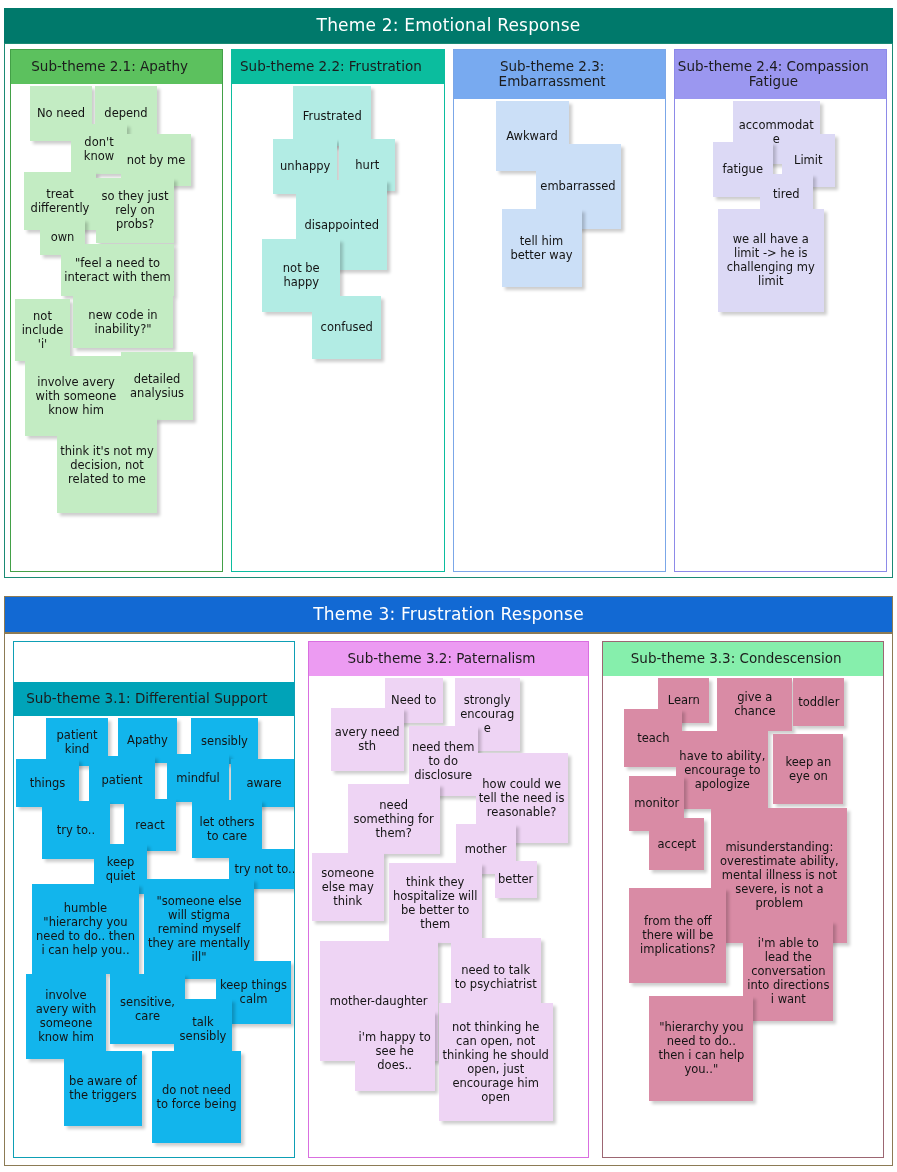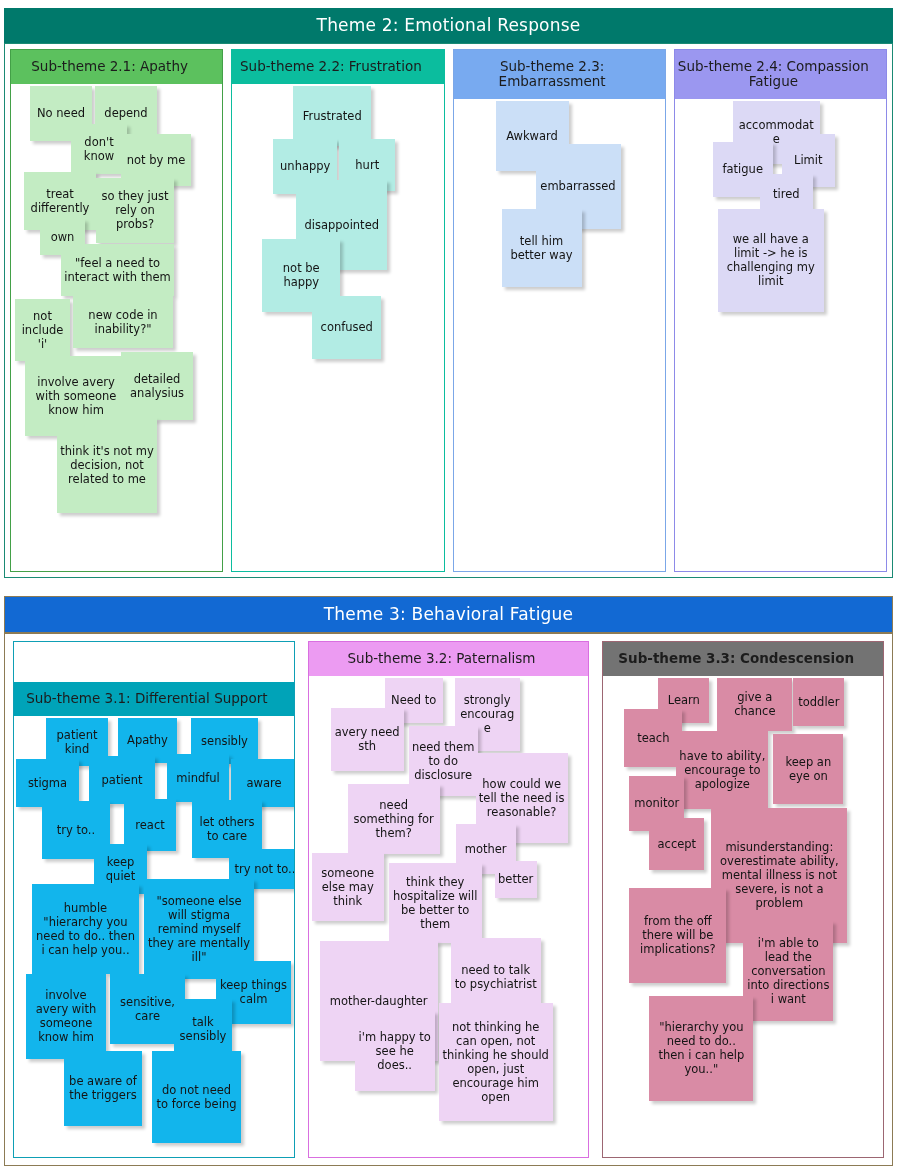--- a/index.html
+++ b/index.html
@@ -86,21 +86,21 @@
   .s23{border:1.4px solid #7ba7e8;}
   .s23 .sub-head{background:#78aaf0;}
   .s24{border:1.4px solid #8d8ae8;}
   .s24 .sub-head{background:#9b97f0;}
 
   .s31{border:1.4px solid #0e9fb5;}
   .s31 .sub-head{background:#00a3b8;margin-top:40px;}
   .s32{border:1.4px solid #d96fe0;}
   .s32 .sub-head{background:#ec9bf2;}
   .s33{border:1.4px solid #9c6672;}
-  .s33 .sub-head{background:#737373;font-weight:bold;}
+  .s33 .sub-head{background:#86efac;}
 
   
   .n-green{background:#c3ecc3;}
   .n-teal{background:#b2ece4;}
   .n-blue{background:#cbdff7;}
   .n-purple{background:#dcd9f5;}
   .n-cyan{background:#12b5ec;}
   .n-pink{background:#eed4f4;}
   .n-rose{background:#d98ba5;}
 </style>
@@ -159,30 +159,30 @@
           <div class="note n-purple" style="left: 107px; top: 35px; width: 53px; height: 53px; font-size: 11.5px; z-index: 12;">Limit</div>
           <div class="note n-purple" style="left: 85px; top: 75px; width: 53px; height: 40px; font-size: 11.5px; z-index: 13;">tired</div>
           <div class="note n-purple" style="left: 43px; top: 110px; width: 106px; height: 103px; font-size: 11.5px; z-index: 14;">we all have a limit -&gt; he is challenging my limit</div>
         </div>
     </div>
 
   </div>
 </div>
 
 <div class="theme-block" id="theme3-block">
-  <div class="theme-header" id="theme3-header">Theme 3: Behavioral Fatigue</div>
+  <div class="theme-header" id="theme3-header">Theme 3: Frustration Response</div>
   <div class="theme-body" id="theme3-body">
 
     <div class="subtheme s31">
       <div class="sub-head">Sub-theme 3.1: Differential Support</div>
       <div class="notes">
           <div class="note n-cyan" style="left: 32px; top: 2px; width: 62px; height: 48px; font-size: 11.5px; z-index: 10;">patient kind</div>
           <div class="note n-cyan" style="left: 104px; top: 2px; width: 59px; height: 45px; font-size: 11.5px; z-index: 11;">Apathy</div>
           <div class="note n-cyan" style="left: 177px; top: 2px; width: 67px; height: 46px; font-size: 11.5px; z-index: 12;">sensibly</div>
-          <div class="note n-cyan" style="left: 2px; top: 43px; width: 63px; height: 48px; font-size: 11.5px; z-index: 13;">stigma</div>
+          <div class="note n-cyan" style="left: 2px; top: 43px; width: 63px; height: 48px; font-size: 11.5px; z-index: 13;">things</div>
           <div class="note n-cyan" style="left: 75px; top: 40px; width: 66px; height: 48px; font-size: 11.5px; z-index: 14;">patient</div>
           <div class="note n-cyan" style="left: 153px; top: 38px; width: 62px; height: 48px; font-size: 11.5px; z-index: 15;">mindful</div>
           <div class="note n-cyan" style="left: 217px; top: 43px; width: 66px; height: 48px; font-size: 11.5px; z-index: 16;">aware</div>
           <div class="note n-cyan" style="left: 28px; top: 85px; width: 68px; height: 58px; font-size: 11.5px; z-index: 17;">try to..</div>
           <div class="note n-cyan" style="left: 110px; top: 83px; width: 52px; height: 52px; font-size: 11.5px; z-index: 18;">react</div>
           <div class="note n-cyan" style="left: 178px; top: 84px; width: 70px; height: 58px; font-size: 11.5px; z-index: 19;">let others to care</div>
           <div class="note n-cyan" style="left: 80px; top: 128px; width: 53px; height: 50px; font-size: 11.5px; z-index: 20;">keep quiet</div>
           <div class="note n-cyan" style="left: 215px; top: 133px; width: 72px; height: 40px; font-size: 11.5px; z-index: 21;">try not to..</div>
           <div class="note n-cyan" style="left: 18px; top: 168px; width: 107px; height: 90px; font-size: 11.5px; z-index: 22;">humble "hierarchy you need to do.. then i can help you..</div>
           <div class="note n-cyan" style="left: 130px; top: 163px; width: 110px; height: 100px; font-size: 11.5px; z-index: 23;">"someone else will stigma remind myself they are mentally ill"</div>

